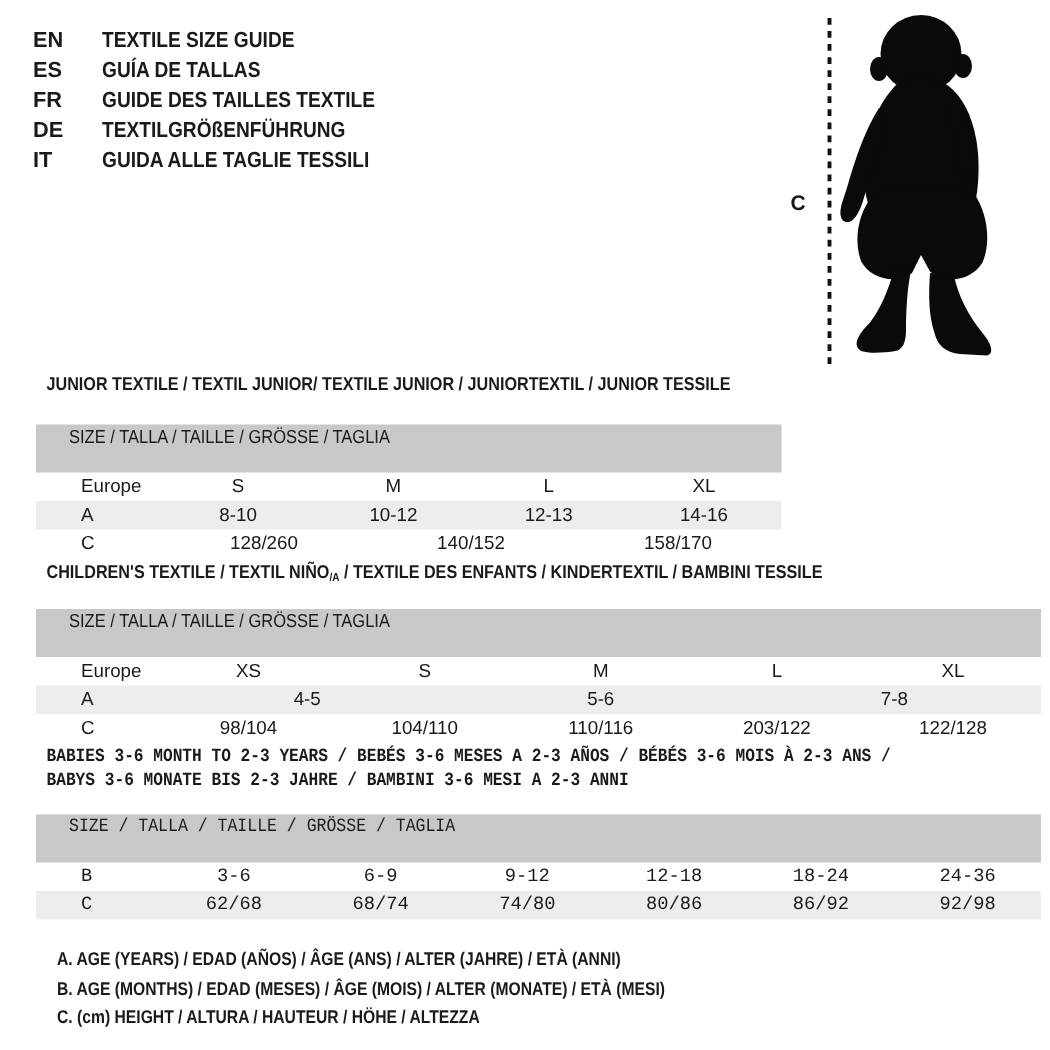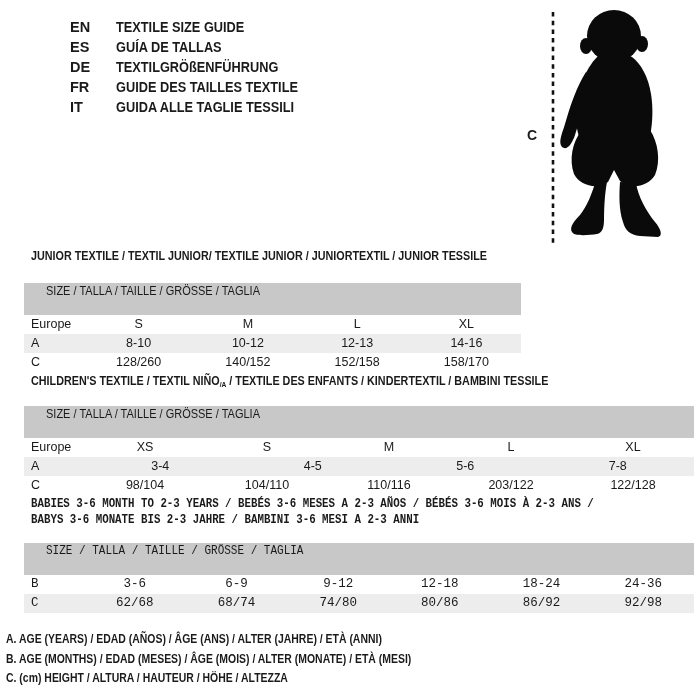--- a/index.html
+++ b/index.html
@@ -12,21 +12,21 @@
   body{
     width:700px;height:700px;background:#ffffff;
     font-family:"Liberation Sans","DejaVu Sans",sans-serif;
     color:var(--text);
     position:relative;overflow:hidden;
   }
   .page{position:absolute;inset:0;}
 
   
   .lang-list{position:absolute;left:22px;top:17px;}
-  .lang-row{display:flex;height:20px;line-height:20px;margin-left:48px;}
+  .lang-row{display:flex;height:20px;line-height:20px;}
   .lang-code{width:46px;font-weight:bold;font-size:14.5px;}
   .lang-label{font-weight:bold;font-size:14.5px;white-space:nowrap;
     transform:scaleX(0.88);transform-origin:0 50%;}
 
   
   .figure-svg{position:absolute;left:500px;top:0;width:200px;height:250px;}
   .figure-svg text{font-family:"Liberation Sans","DejaVu Sans",sans-serif;
     font-size:14px;font-weight:bold;fill:var(--text);}
 
   
@@ -41,49 +41,49 @@
   .sec3 .sec-title{margin-bottom:15px;line-height:16px;}
   .sub{font-size:0.62em;vertical-align:-0.28em;}
 
   .tbl{width:100%;}
   .tbl-head{height:32px;line-height:17px;background:var(--header-bg);
     font-size:12.5px;padding-left:22px;}
   .cond{display:inline-block;white-space:nowrap;
     transform:scaleX(0.88);transform-origin:0 50%;}
   .tbl-row{display:flex;height:19px;line-height:19px;font-size:12.5px;}
   .tbl-row.shaded{background:var(--row-bg);}
-  .cell-label{width:60px;padding-left:7px;box-sizing:border-box;}
+  .cell-label{width:60px;padding-left:7px;box-sizing:border-box;margin-left:23px;}
   .cell-val{flex:1;text-align:center;}
 
   
-  .notes{position:absolute;left:6px;top:630px;}
+  .notes{position:absolute;left:38px;top:630px;}
   .note-line{height:19.5px;line-height:19.5px;font-weight:bold;font-size:12.3px;
     white-space:nowrap;transform:scaleX(0.85);transform-origin:0 50%;}
 </style>
 </head>
 <body>
 
 <div class="page">
 
   <div class="lang-list" id="lang-list">
       <div class="lang-row">
         <span class="lang-code">EN</span>
         <span class="lang-label">TEXTILE SIZE GUIDE</span>
       </div>
       <div class="lang-row">
         <span class="lang-code">ES</span>
         <span class="lang-label">GUÍA DE TALLAS</span>
       </div>
       <div class="lang-row">
+        <span class="lang-code">FR</span>
+        <span class="lang-label">GUIDE DES TAILLES TEXTILE</span>
+      </div>
+      <div class="lang-row">
         <span class="lang-code">DE</span>
         <span class="lang-label">TEXTILGRÖßENFÜHRUNG</span>
-      </div>
-      <div class="lang-row">
-        <span class="lang-code">FR</span>
-        <span class="lang-label">GUIDE DES TAILLES TEXTILE</span>
       </div>
       <div class="lang-row">
         <span class="lang-code">IT</span>
         <span class="lang-label">GUIDA ALLE TAGLIE TESSILI</span>
       </div>
     </div>
 
   <svg class="figure-svg" viewBox="0 0 200 250">
 
     <line x1="53" y1="12" x2="53" y2="244" stroke="#111111" stroke-width="2.6" stroke-dasharray="4.5 4.2"></line>
@@ -127,40 +127,38 @@
             <div class="cell-label">A</div>
             <div class="cell-val">8-10</div>
             <div class="cell-val">10-12</div>
             <div class="cell-val">12-13</div>
             <div class="cell-val">14-16</div>
           </div>
           <div class="tbl-row">
             <div class="cell-label">C</div>
             <div class="cell-val">128/260</div>
             <div class="cell-val">140/152</div>
-            <div class="cell-val">152/158</div>
             <div class="cell-val">158/170</div>
           </div>
         </div>
       </div>
       <div class="sec sec2">
         <div class="sec-title"><span>CHILDREN'S TEXTILE / TEXTIL NIÑO</span><span class="sub">/A</span><span> / TEXTILE DES ENFANTS / KINDERTEXTIL / BAMBINI TESSILE</span></div>
         <div class="tbl">
           <div class="tbl-head"><span class="cond">SIZE / TALLA / TAILLE / GRÖSSE / TAGLIA</span></div>
           <div class="tbl-row">
             <div class="cell-label">Europe</div>
             <div class="cell-val">XS</div>
             <div class="cell-val">S</div>
             <div class="cell-val">M</div>
             <div class="cell-val">L</div>
             <div class="cell-val">XL</div>
           </div>
           <div class="tbl-row shaded">
             <div class="cell-label">A</div>
-            <div class="cell-val">3-4</div>
             <div class="cell-val">4-5</div>
             <div class="cell-val">5-6</div>
             <div class="cell-val">7-8</div>
           </div>
           <div class="tbl-row">
             <div class="cell-label">C</div>
             <div class="cell-val">98/104</div>
             <div class="cell-val">104/110</div>
             <div class="cell-val">110/116</div>
             <div class="cell-val">203/122</div>

